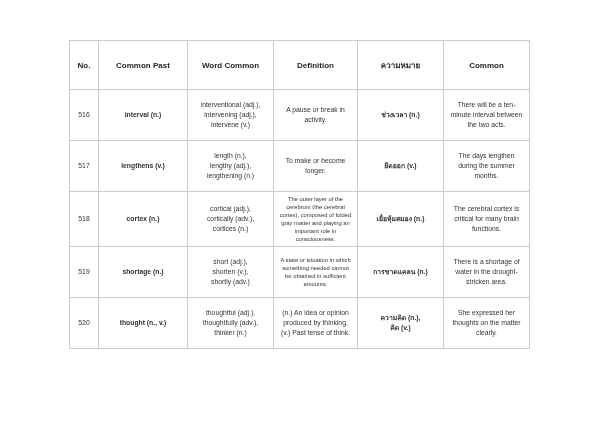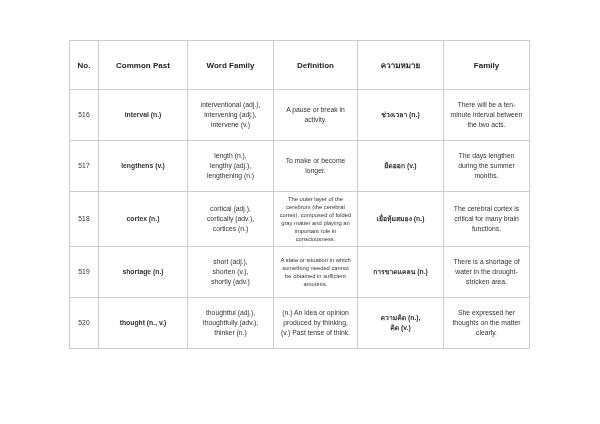--- a/index.html
+++ b/index.html
@@ -69,24 +69,24 @@
         <col class="c-word">
         <col class="c-family">
       <col class="c-def">
         <col class="c-meaning">
         <col class="c-example">
     </colgroup>
     <thead>
       <tr>
         <th>No.</th>
         <th>Common Past</th>
-        <th>Word Family</th>
+        <th>Word Common</th>
         <th>Definition</th>
         <th>ความหมาย</th>
-        <th>Family</th>
+        <th>Common</th>
       </tr>
     </thead>
     <tbody>
       <tr>
         <td class="cell-no">516</td>
         <td class="cell-word">interval (n.)</td>
         <td class="cell-family">interventional (adj.),
 intervening (adj.),
 intervene (v.)</td>
         <td class="cell-def">A pause or break in activity.</td>

